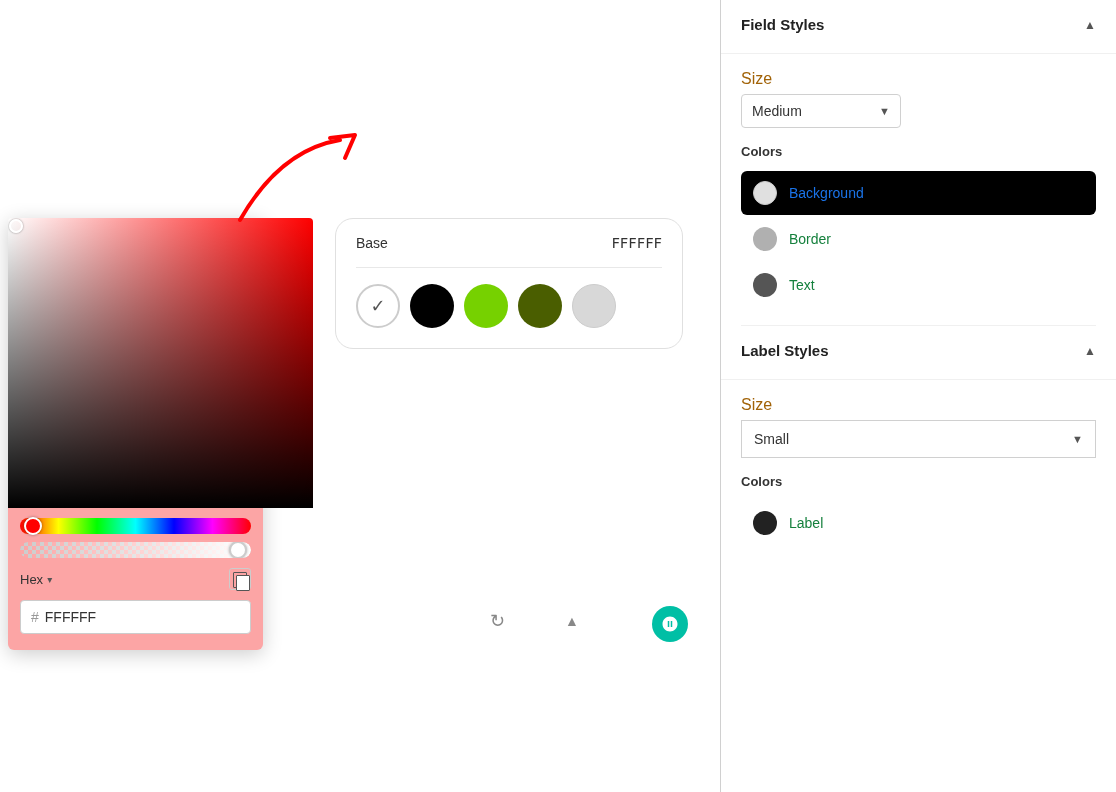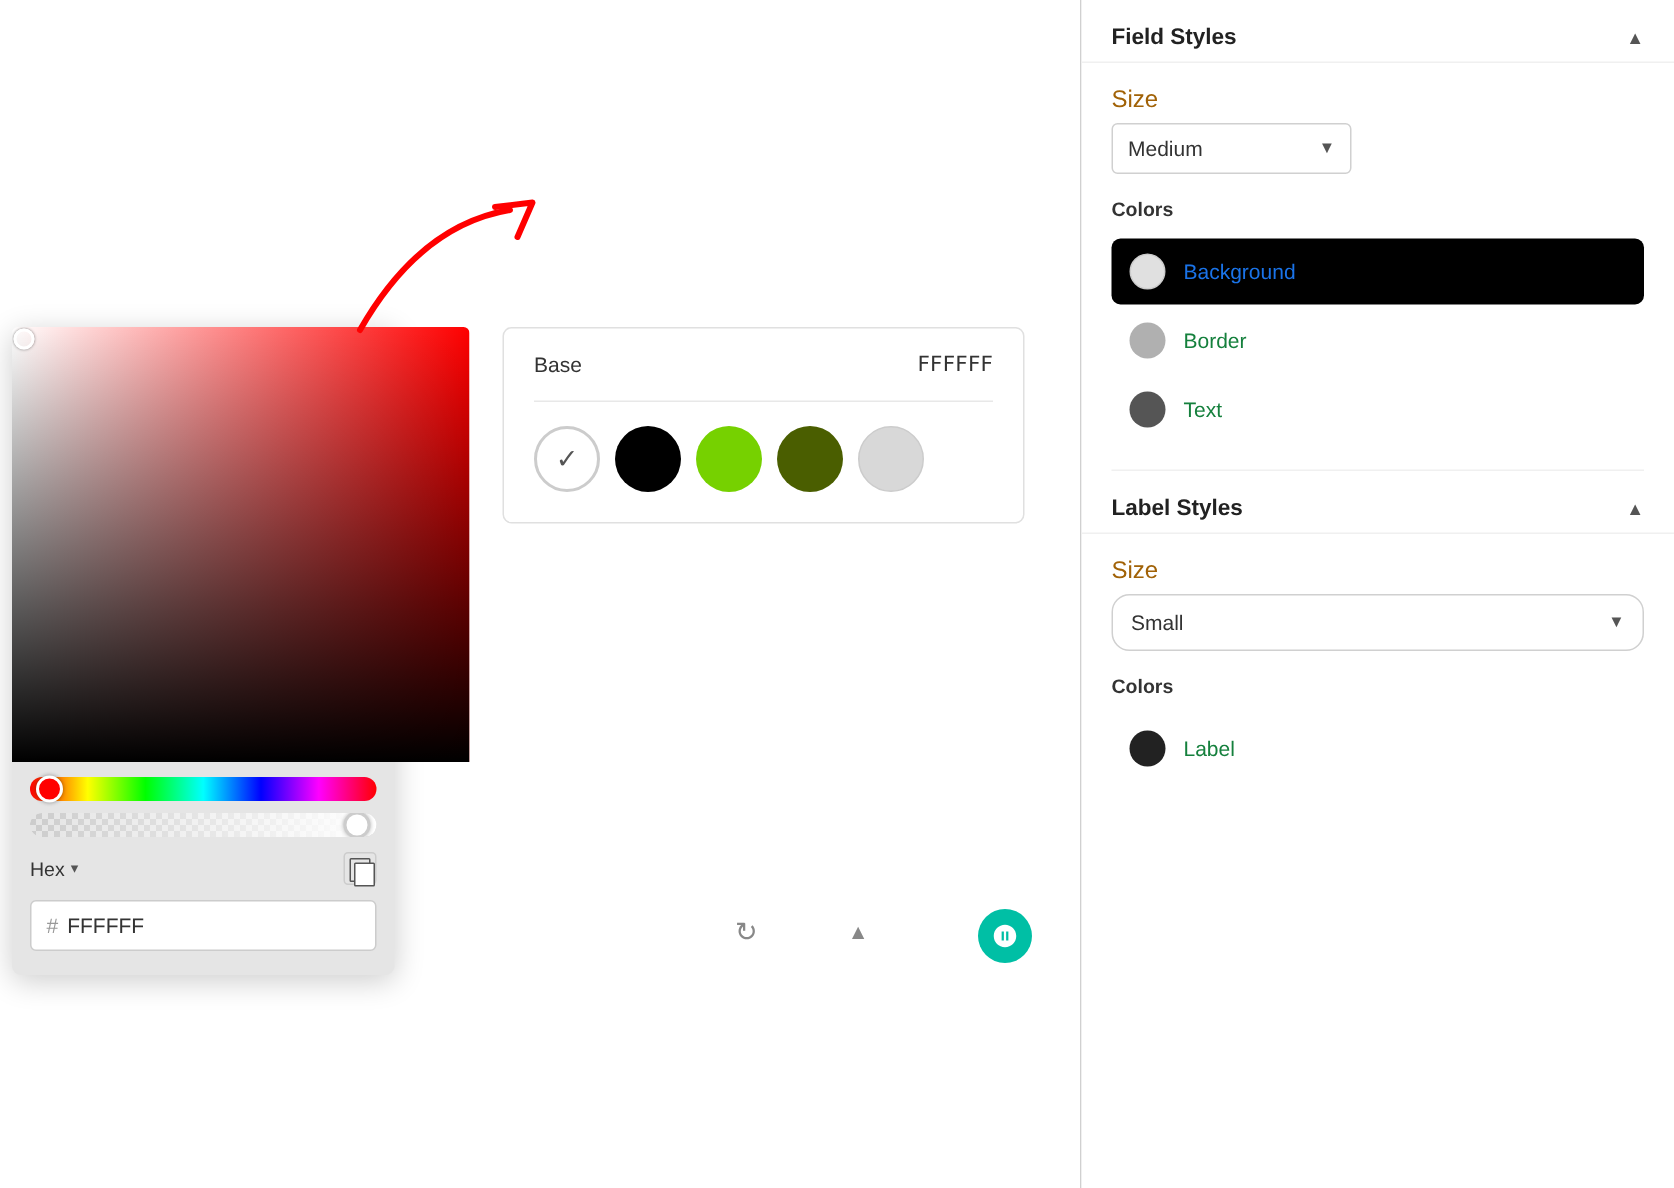--- a/index.html
+++ b/index.html
@@ -23,21 +23,21 @@
       align-items: flex-start;
       padding: 0;
     }
 
     
     .color-picker-popup {
       position: absolute;
       left: 8px;
       top: 218px;
       width: 255px;
-      background: #e5e5e5;
+      background: #fca5a5;
       border-radius: 6px;
       box-shadow: 0 4px 20px rgba(0,0,0,0.2);
       padding-bottom: 16px;
       z-index: 10;
     }
 
     .color-gradient {
       width: 305px;
       height: 290px;
       border-radius: 4px 4px 0 0;
@@ -227,21 +227,21 @@
     }
 
     
     .presets-card {
       position: absolute;
       left: 335px;
       top: 218px;
       width: 348px;
       background: white;
       border: 1px solid #e0e0e0;
-      border-radius: 6px;
+      border-radius: 18px;
       padding: 16px 20px 20px;
     }
 
     .presets-header {
       display: flex;
       justify-content: space-between;
       align-items: center;
       margin-bottom: 16px;
       font-size: 14px;
       color: #333;
@@ -331,21 +331,21 @@
       height: 792px;
       background: #ffffff;
       overflow-y: auto;
       padding: 0;
     }
 
     .section-header {
       display: flex;
       justify-content: space-between;
       align-items: center;
-      padding: 16px 20px 8px;
+      padding: 16px 20px 20px;
       border-bottom: 1px solid #f0f0f0;
     }
 
     .section-title {
       font-size: 15px;
       font-weight: 600;
       color: #222;
     }
 
     .collapse-icon {
@@ -469,21 +469,21 @@
       background: #f0f0f0;
       margin: 0 20px;
     }
 
     .size-select-full {
       width: 100%;
       display: flex;
       align-items: center;
       justify-content: space-between;
       border: 1.5px solid #d0d0d0;
-      border-radius: 12px;
+      border-radius: 0;
       padding: 10px 12px;
       font-size: 14px;
       color: #333;
       cursor: pointer;
       background: white;
     }
   </style>
 </head>
 <body>
 

